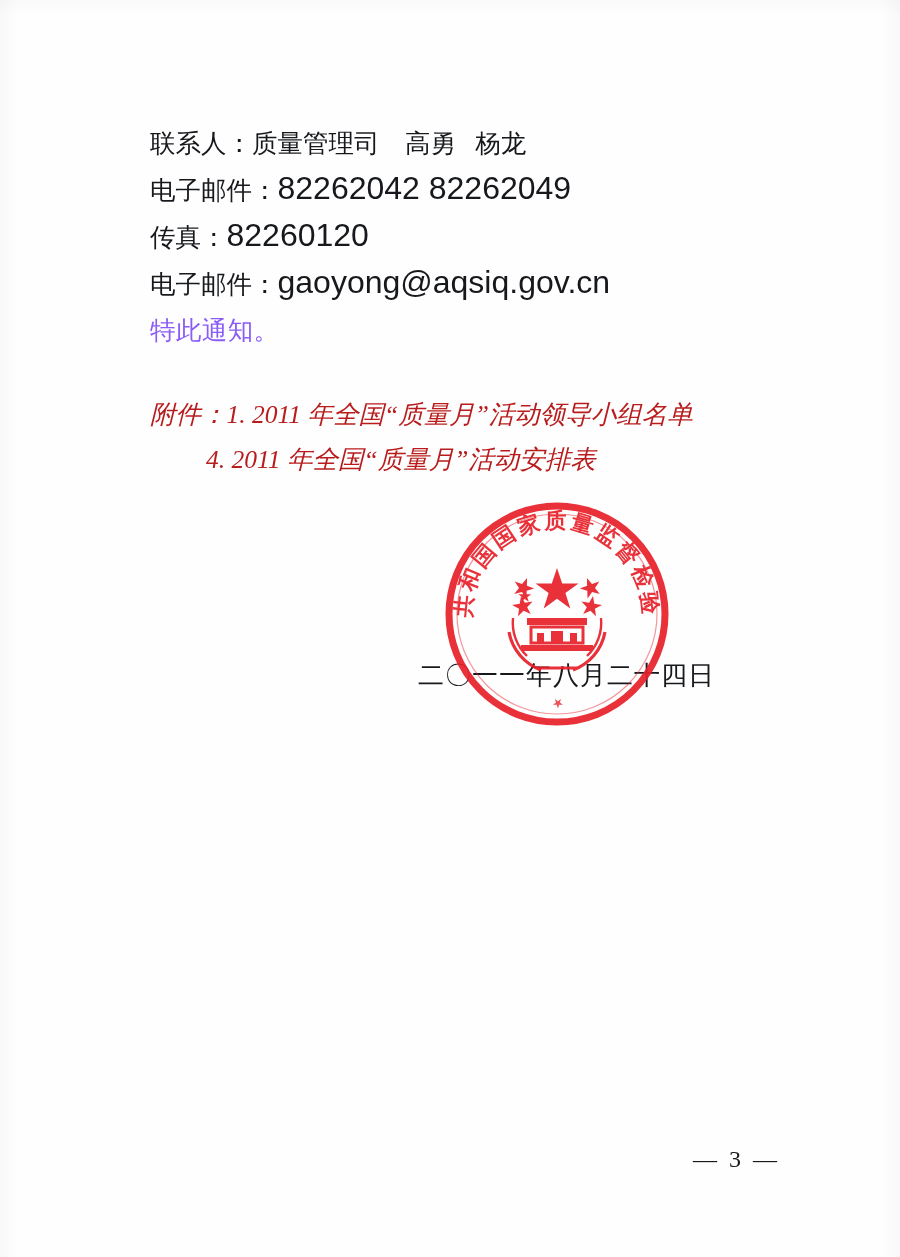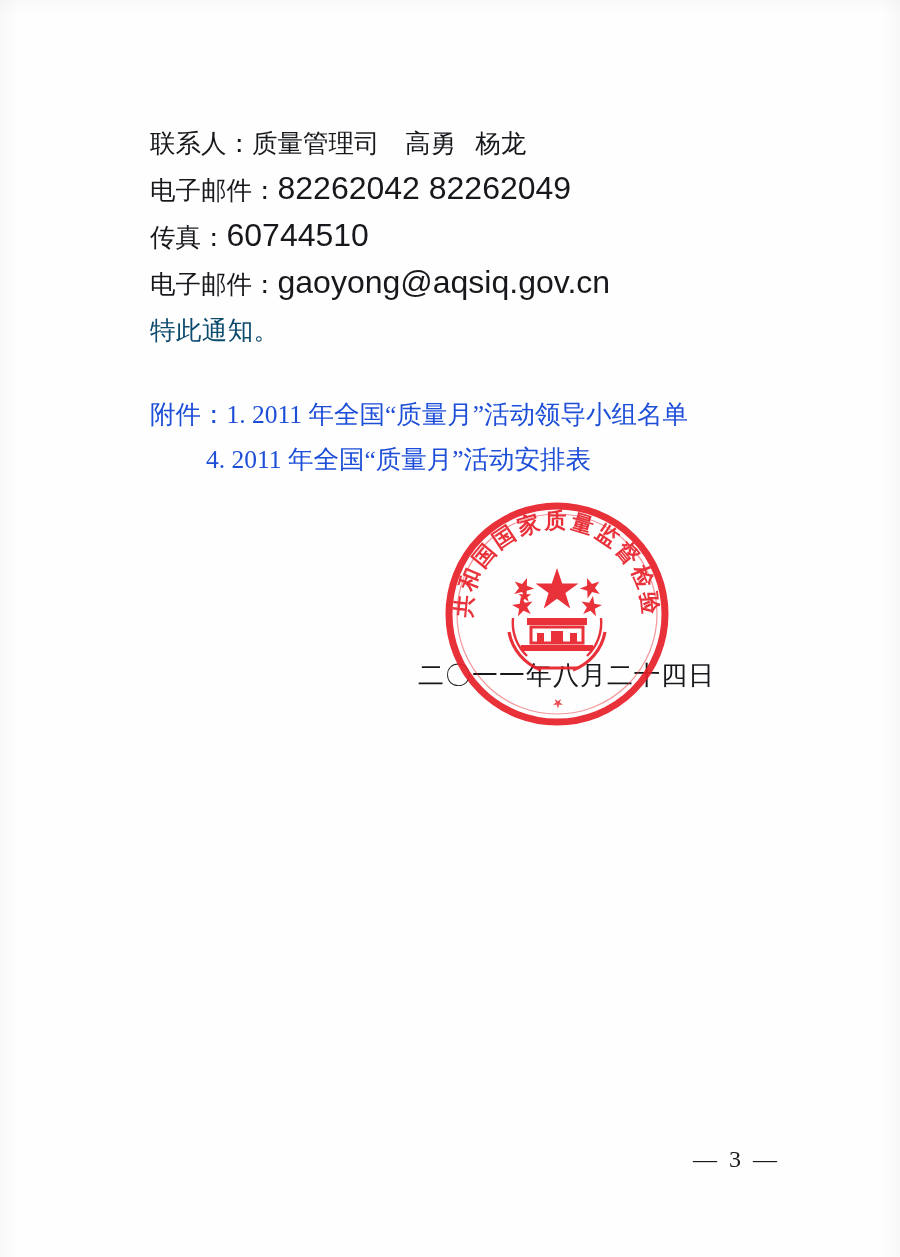--- a/index.html
+++ b/index.html
@@ -35,21 +35,21 @@
   .body-block {
     position: absolute;
     left: 150px;
     top: 122px;
     width: 640px;
   }
   .line {
     font-size: 25.5px;
     line-height: 44px;
     letter-spacing: 0.4px;
-    color: #0c4a6e;
+    color: #8b5cf6;
     white-space: pre;
   }
   .mixed {
     font-size: 25.5px;
     line-height: 44px;
     color: #16181c;
     white-space: pre;
   }
   .mixed .lat {
     font-family: "Liberation Sans", sans-serif;
@@ -60,22 +60,23 @@
   }
   .attach-block {
     position: absolute;
     left: 150px;
     top: 392px;
     width: 660px;
   }
   .attach-line {
     font-size: 25.5px;
     line-height: 45px;
-    color: #1d4ed8;
+    color: #b91c1c;
     white-space: pre;
+    font-style: italic;
   }
   .attach-indent {
     padding-left: 56px;
   }
   .date-line {
     position: absolute;
     left: 418px;
     top: 658px;
     font-size: 26px;
     letter-spacing: 1px;
@@ -112,21 +113,21 @@
   }
 </style>
 </head>
 <body>
 
 <div class="page">
 
   <div class="body-block">
     <div class="mixed"><span>联系人：</span><span>质量管理司    高勇   杨龙</span></div>
     <div class="mixed"><span>电子邮件：</span><span class="lat">82262042 82262049</span></div>
-    <div class="mixed"><span>传真：</span><span class="lat">60744510</span></div>
+    <div class="mixed"><span>传真：</span><span class="lat">82260120</span></div>
     <div class="mixed"><span>电子邮件：</span><span class="lat">gaoyong@aqsiq.gov.cn</span></div>
     <div class="line notice-line">特此通知。</div>
   </div>
 
   <div class="attach-block">
     <div class="attach-line"><span>附件：</span><span>1. 2011 年全国“质量月”活动领导小组名单</span></div>
     <div class="attach-line attach-indent"><span>4. 2011 年全国“质量月”活动安排表</span></div>
   </div>
 
   <div class="date-line">二〇一一年八月二十四日</div>

